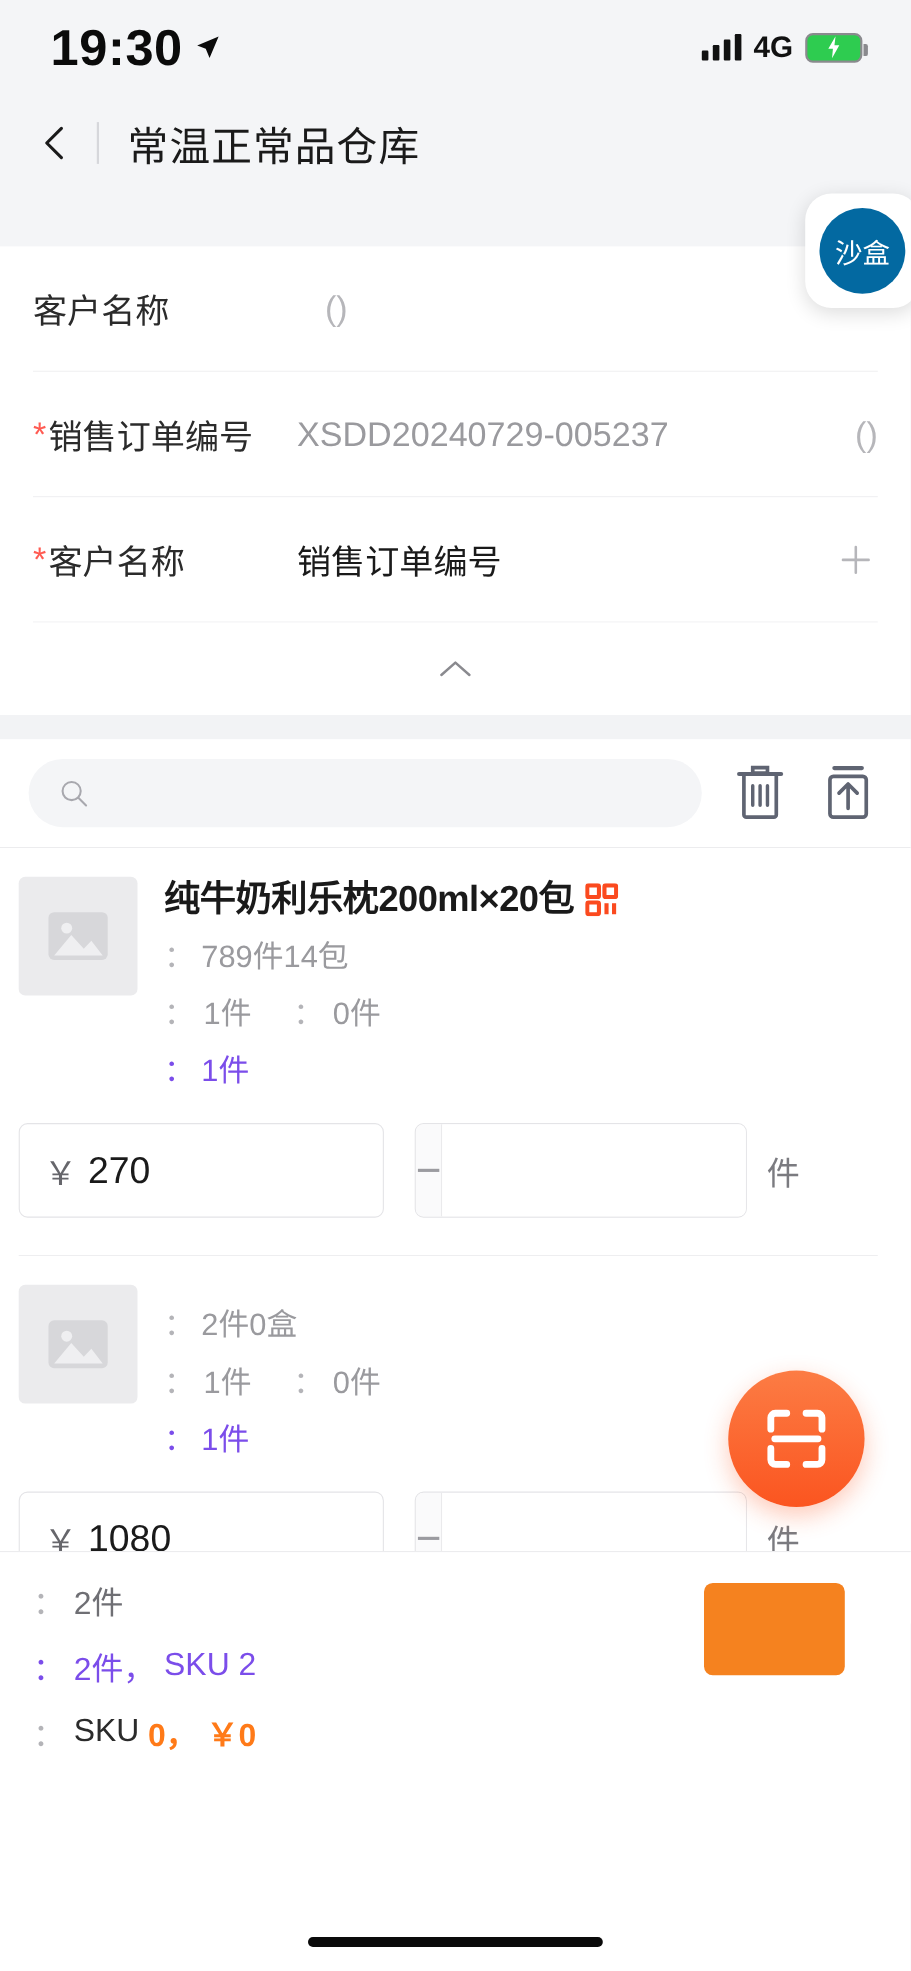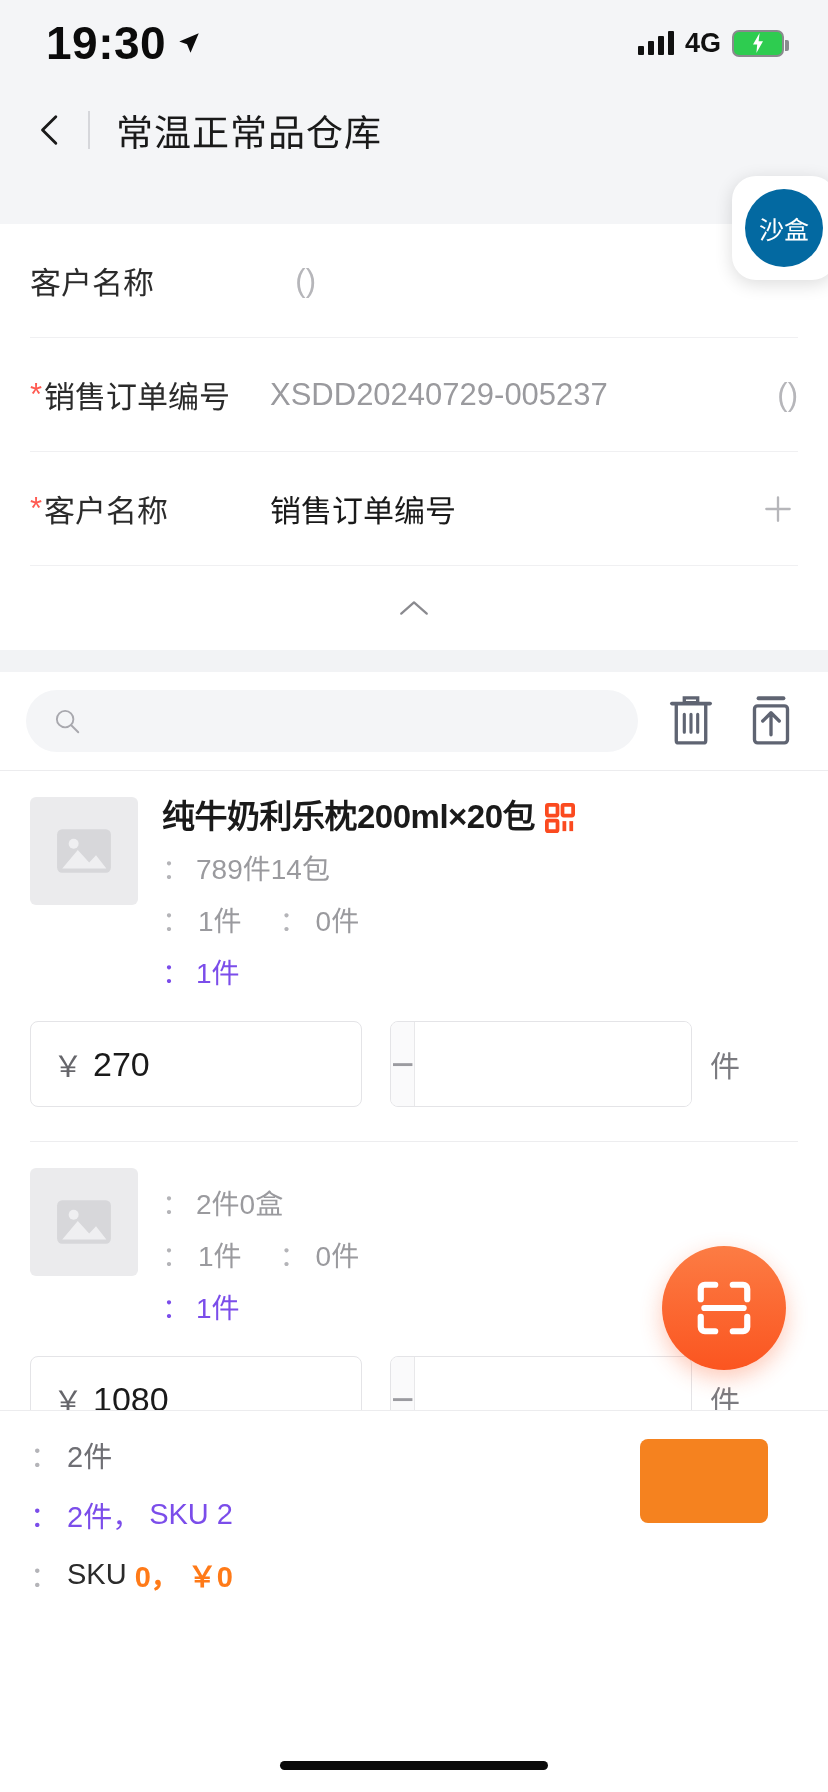--- a/index.html
+++ b/index.html
@@ -92,21 +92,21 @@
   .search-icon { width: 30px; height: 30px; flex: 0 0 auto; }
   .search-input {
     border: none; outline: none; background: transparent;
     font-size: 28px; color: #8d8d92; width: 100%;
     font-family: "Liberation Sans", sans-serif;
   }
   .tool-icon { width: 54px; height: 58px; flex: 0 0 auto; }
 
   
   .list { background: #fff; }
-  .product { padding: 26px 30px 0 30px; background: #fff; }
+  .product { padding: 26px 30px 0 17px; background: #fff; }
   .p-top { display: flex; gap: 24px; }
   .p-thumb {
     width: 108px; height: 108px; background: #ebebed; border-radius: 6px;
     display: flex; align-items: center; justify-content: center; flex: 0 0 auto;
   }
   .img-ph { width: 58px; height: 50px; }
   .p-info { flex: 1; min-width: 0; padding-top: 2px; }
   .p-name-row { display: flex; align-items: flex-start; gap: 10px; }
   .p-name {
     font-size: 33px; color: #1a1a1a; font-weight: 600; line-height: 1.1;

